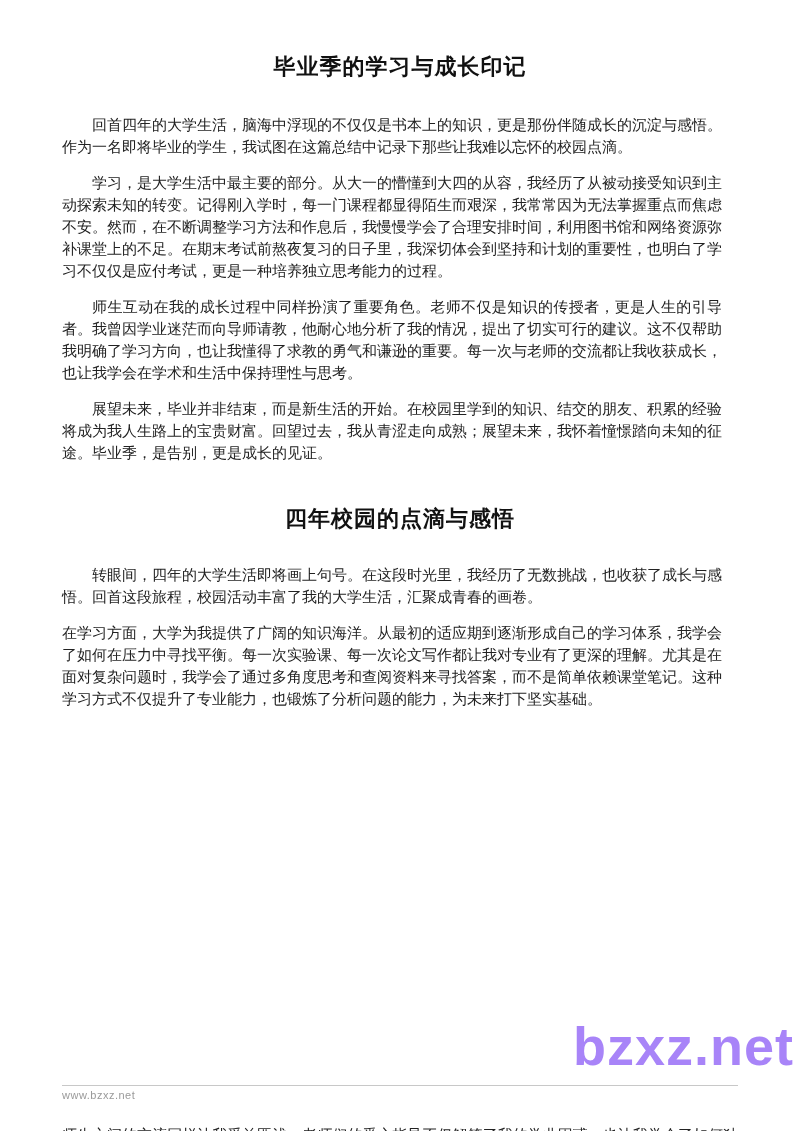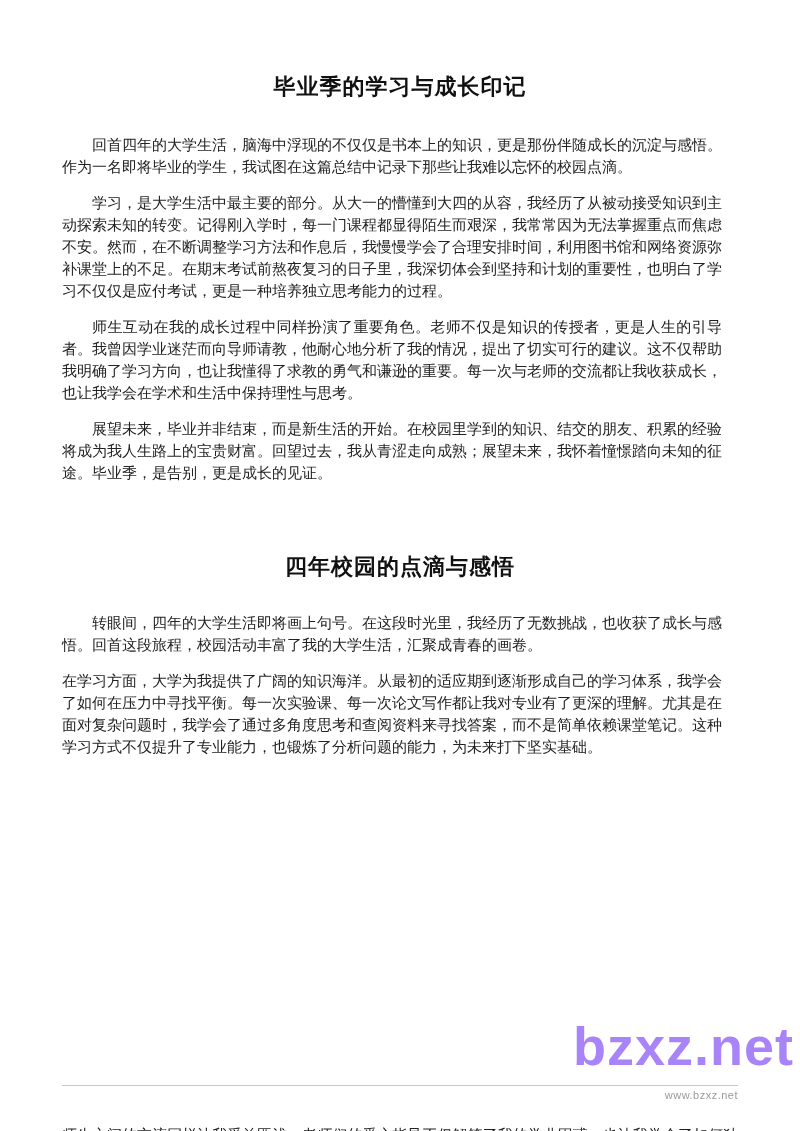--- a/index.html
+++ b/index.html
@@ -13,33 +13,33 @@
     overflow: hidden;
     position: relative;
     font-family: "Liberation Serif", "DejaVu Serif", serif;
     color: #1f1f1f;
   }
   .page {
     position: relative;
     width: 800px;
     height: 1131px;
     box-sizing: border-box;
-    padding: 72px 62px 0 62px;
+    padding: 52px 62px 0 62px;
     background: #ffffff;
   }
   .essay-title {
     font-size: 22px;
     font-weight: bold;
     text-align: center;
     letter-spacing: 1px;
     margin: 0 0 32px 0;
     color: #111111;
   }
   .essay-title.second {
-    margin-top: 68px;
+    margin-top: 40px;
     margin-bottom: 30px;
   }
   .para {
     font-size: 15px;
     line-height: 22px;
     text-align: justify;
     text-indent: 2em;
     margin: 0 16px 14px 0;
     color: #222222;
   }
@@ -66,21 +66,21 @@
     right: 62px;
     bottom: 30px;
   }
   .footer-rule {
     border: none;
     border-top: 1px solid #c8c8c8;
     margin: 0 0 3px 0;
     height: 0;
   }
   .footer-url {
-    text-align: right;
+    text-align: left;
     font-family: "Liberation Sans", "DejaVu Sans", sans-serif;
     font-size: 11px;
     color: #9a9a9a;
     letter-spacing: 0.5px;
   }
   .next-page-fragment {
     position: absolute;
     left: 62px;
     right: 62px;
     bottom: 0;

